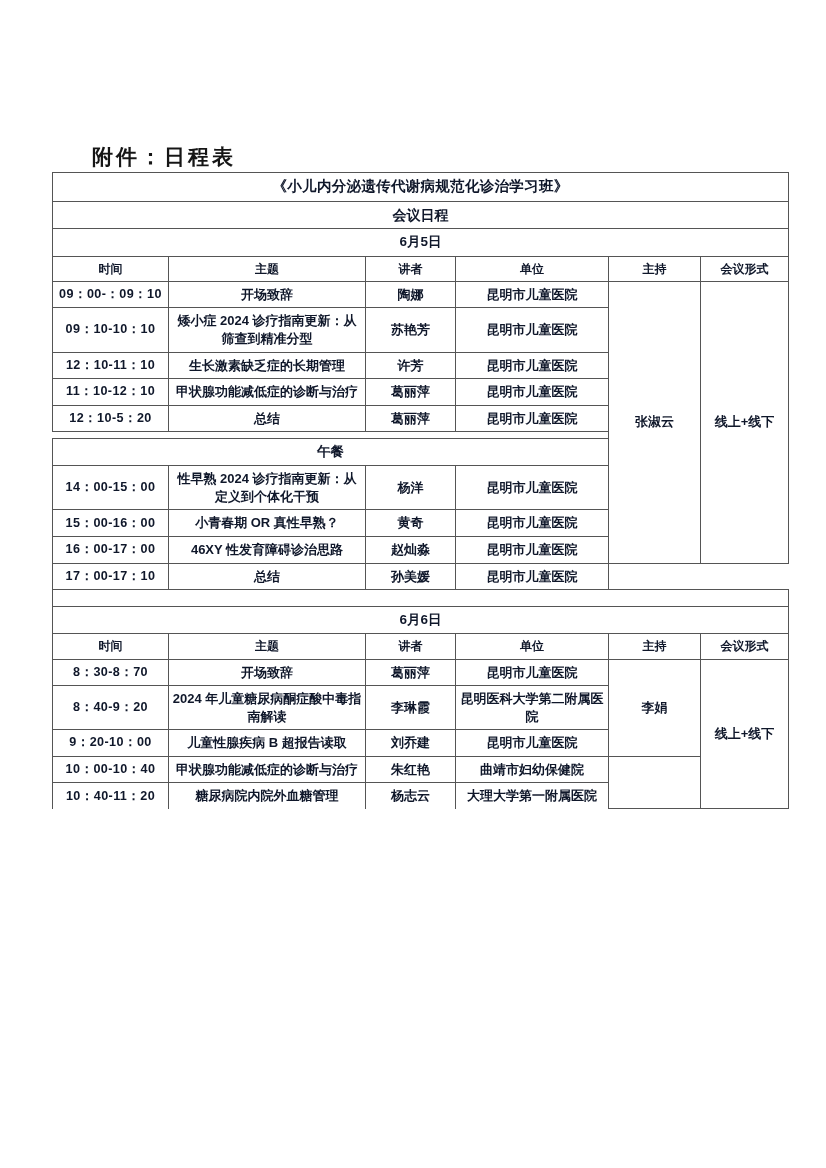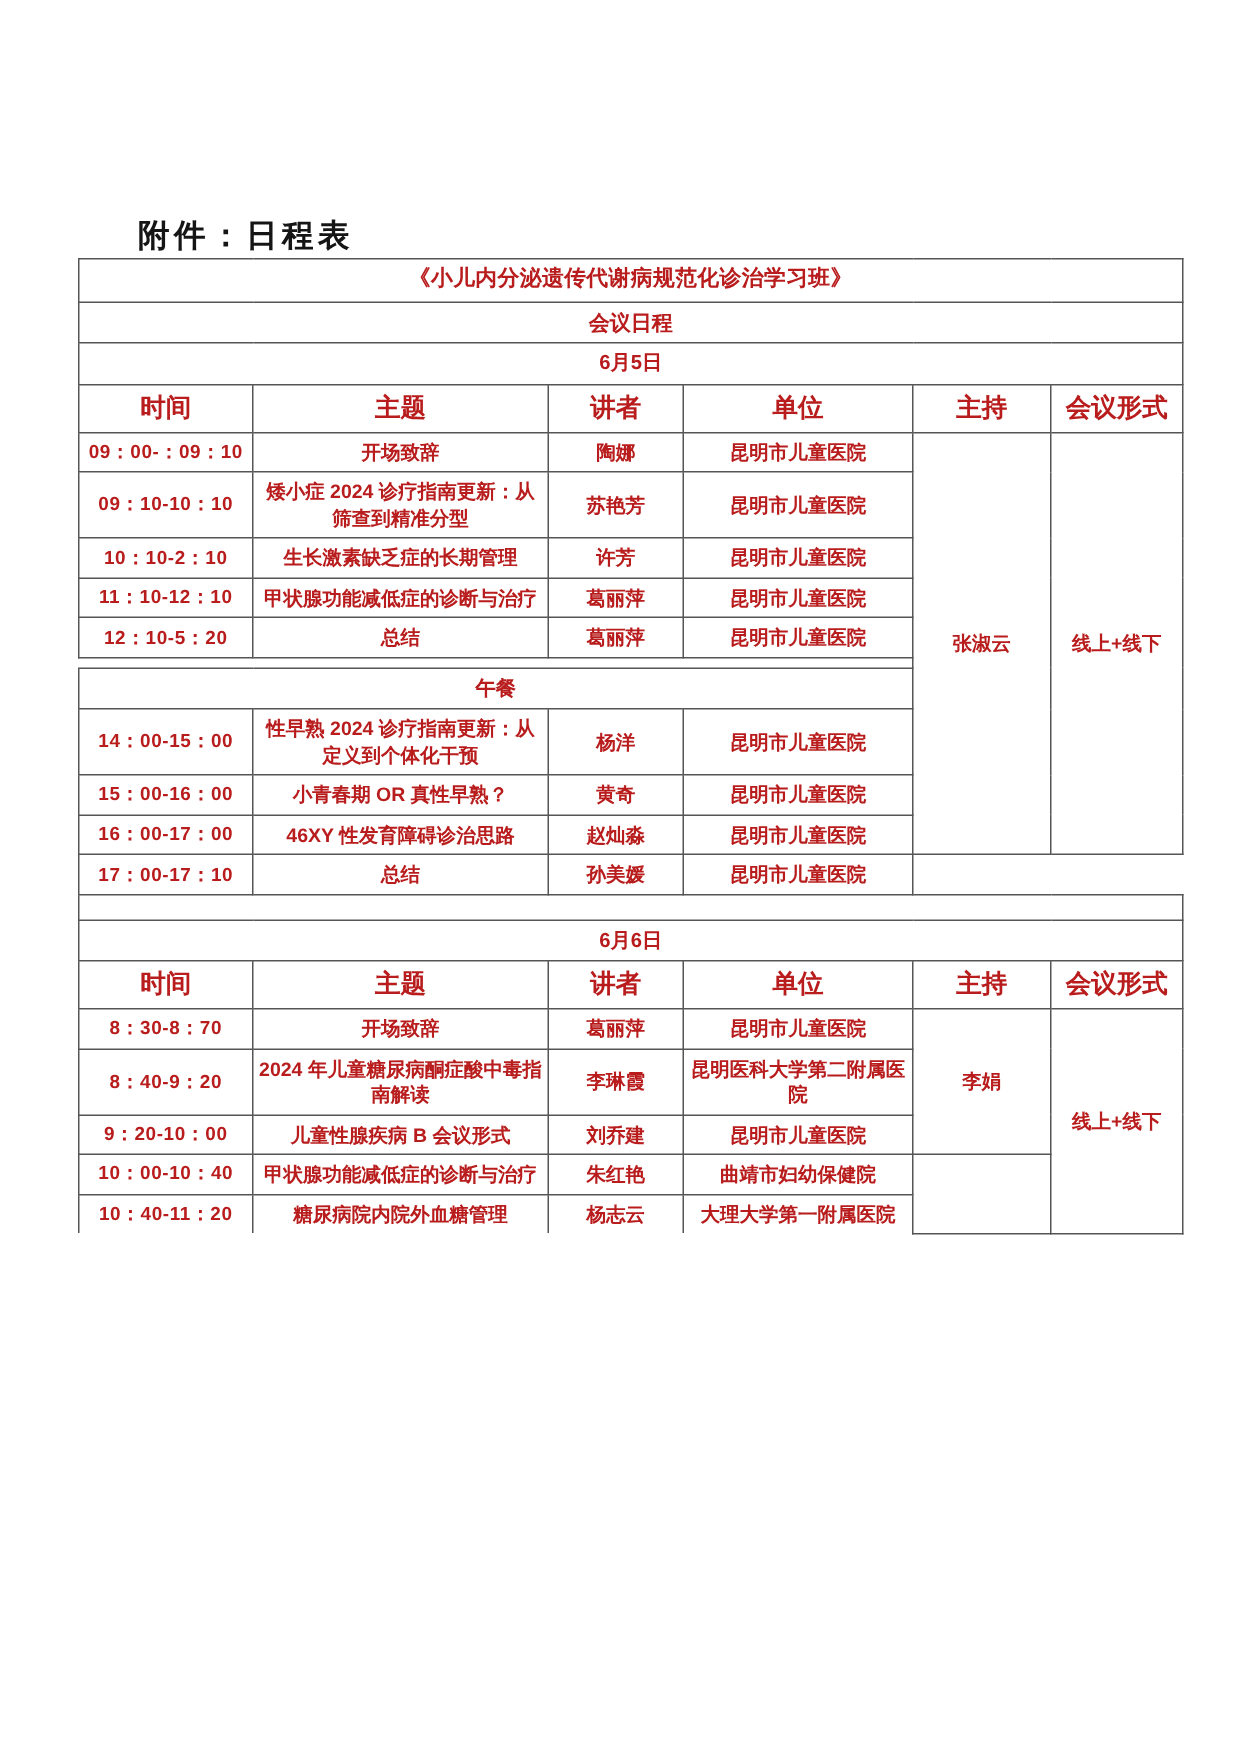--- a/index.html
+++ b/index.html
@@ -32,21 +32,21 @@
     color: #151515;
   }
   .sched-table {
     position: absolute;
     left: 52px;
     top: 172px;
     width: 736px;
     border-collapse: collapse;
     table-layout: fixed;
     font-size: 13.2px;
-    color: #b91c1c;
+    color: #0f172a;
   }
   .sched-table td {
     border: 1px solid #555;
     padding: 4px 3px;
     text-align: center;
     vertical-align: middle;
     line-height: 1.35;
     font-family: "Liberation Sans", "DejaVu Sans", sans-serif;
     font-weight: bold;
   }
@@ -65,21 +65,21 @@
     border-top: none;
     margin-top: 20px;
   }
   .day-cell {
     font-size: 13.5px;
     font-weight: normal;
     font-family: "Liberation Serif", "DejaVu Serif", serif;
     padding: 10px 3px 11px 3px;
   }
   .colhead {
-    font-size: 17px;
+    font-size: 12px;
     font-weight: normal;
     font-family: "Liberation Sans", "DejaVu Sans", sans-serif;
     padding: 9px 3px 9px 3px;
   }
   .time-cell {
     font-family: "Liberation Mono", "DejaVu Sans Mono", monospace;
     font-weight: normal;
     font-size: 12.6px;
     letter-spacing: 0.4px;
     white-space: nowrap;
@@ -157,21 +157,21 @@
       </tr>
 
       <tr>
         <td class="time-cell">09：10-10：10</td>
         <td class="topic-cell">矮小症 2024 诊疗指南更新：从筛查到精准分型</td>
         <td class="speaker-cell">苏艳芳</td>
         <td class="unit-cell">昆明市儿童医院</td>
       </tr>
 
       <tr>
-        <td class="time-cell">10：10-2：10</td>
+        <td class="time-cell">12：10-11：10</td>
         <td class="topic-cell">生长激素缺乏症的长期管理</td>
         <td class="speaker-cell">许芳</td>
         <td class="unit-cell">昆明市儿童医院</td>
       </tr>
 
       <tr>
         <td class="time-cell">11：10-12：10</td>
         <td class="topic-cell">甲状腺功能减低症的诊断与治疗</td>
         <td class="speaker-cell">葛丽萍</td>
         <td class="unit-cell">昆明市儿童医院</td>
@@ -248,21 +248,21 @@
 
       <tr>
         <td class="time-cell">8：40-9：20</td>
         <td class="topic-cell">2024 年儿童糖尿病酮症酸中毒指南解读</td>
         <td class="speaker-cell">李琳霞</td>
         <td class="unit-cell">昆明医科大学第二附属医院</td>
       </tr>
 
       <tr>
         <td class="time-cell">9：20-10：00</td>
-        <td class="topic-cell">儿童性腺疾病 B 会议形式</td>
+        <td class="topic-cell">儿童性腺疾病 B 超报告读取</td>
         <td class="speaker-cell">刘乔建</td>
         <td class="unit-cell">昆明市儿童医院</td>
       </tr>
 
       <tr>
         <td class="time-cell">10：00-10：40</td>
         <td class="topic-cell">甲状腺功能减低症的诊断与治疗</td>
         <td class="speaker-cell">朱红艳</td>
         <td class="unit-cell">曲靖市妇幼保健院</td>
         <td class="blank" rowspan="2"></td>

